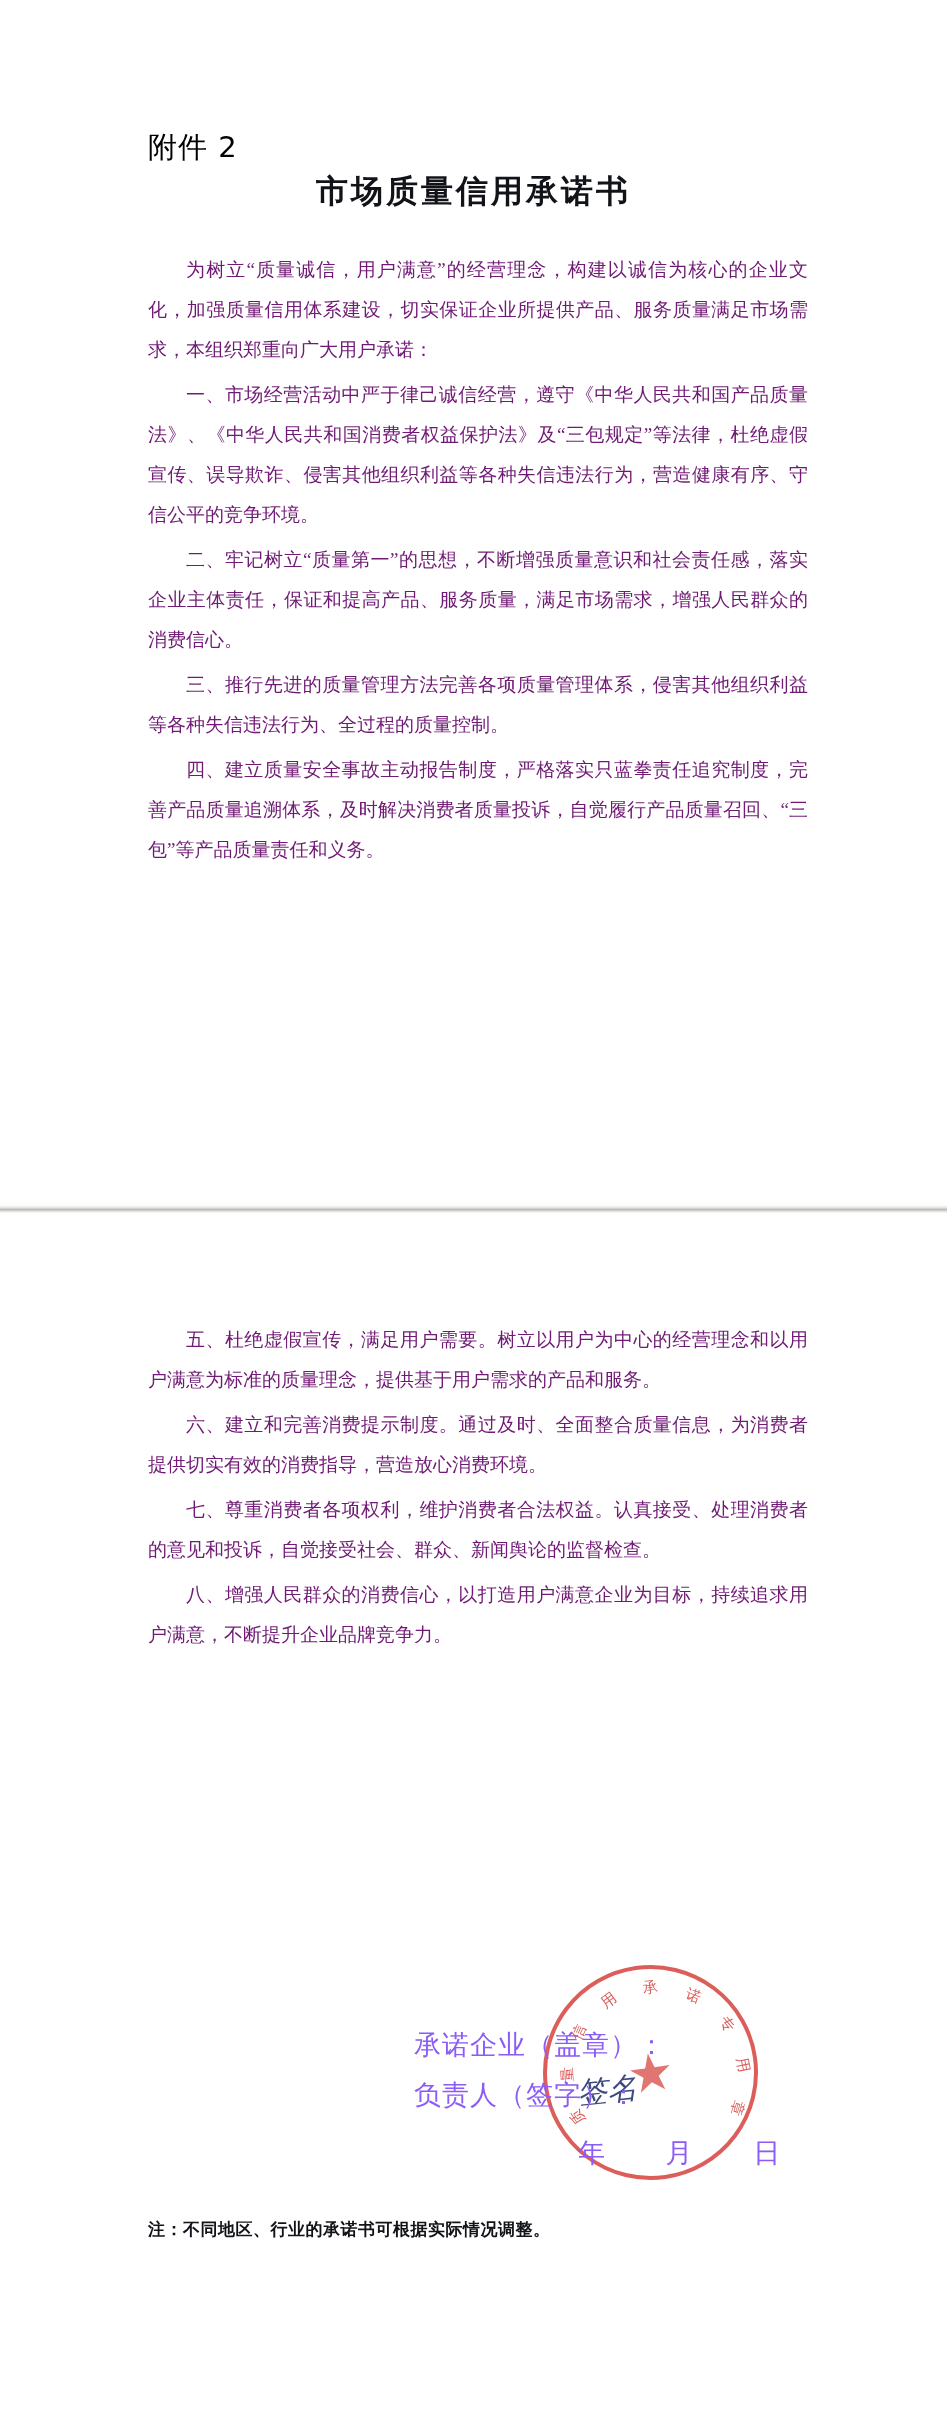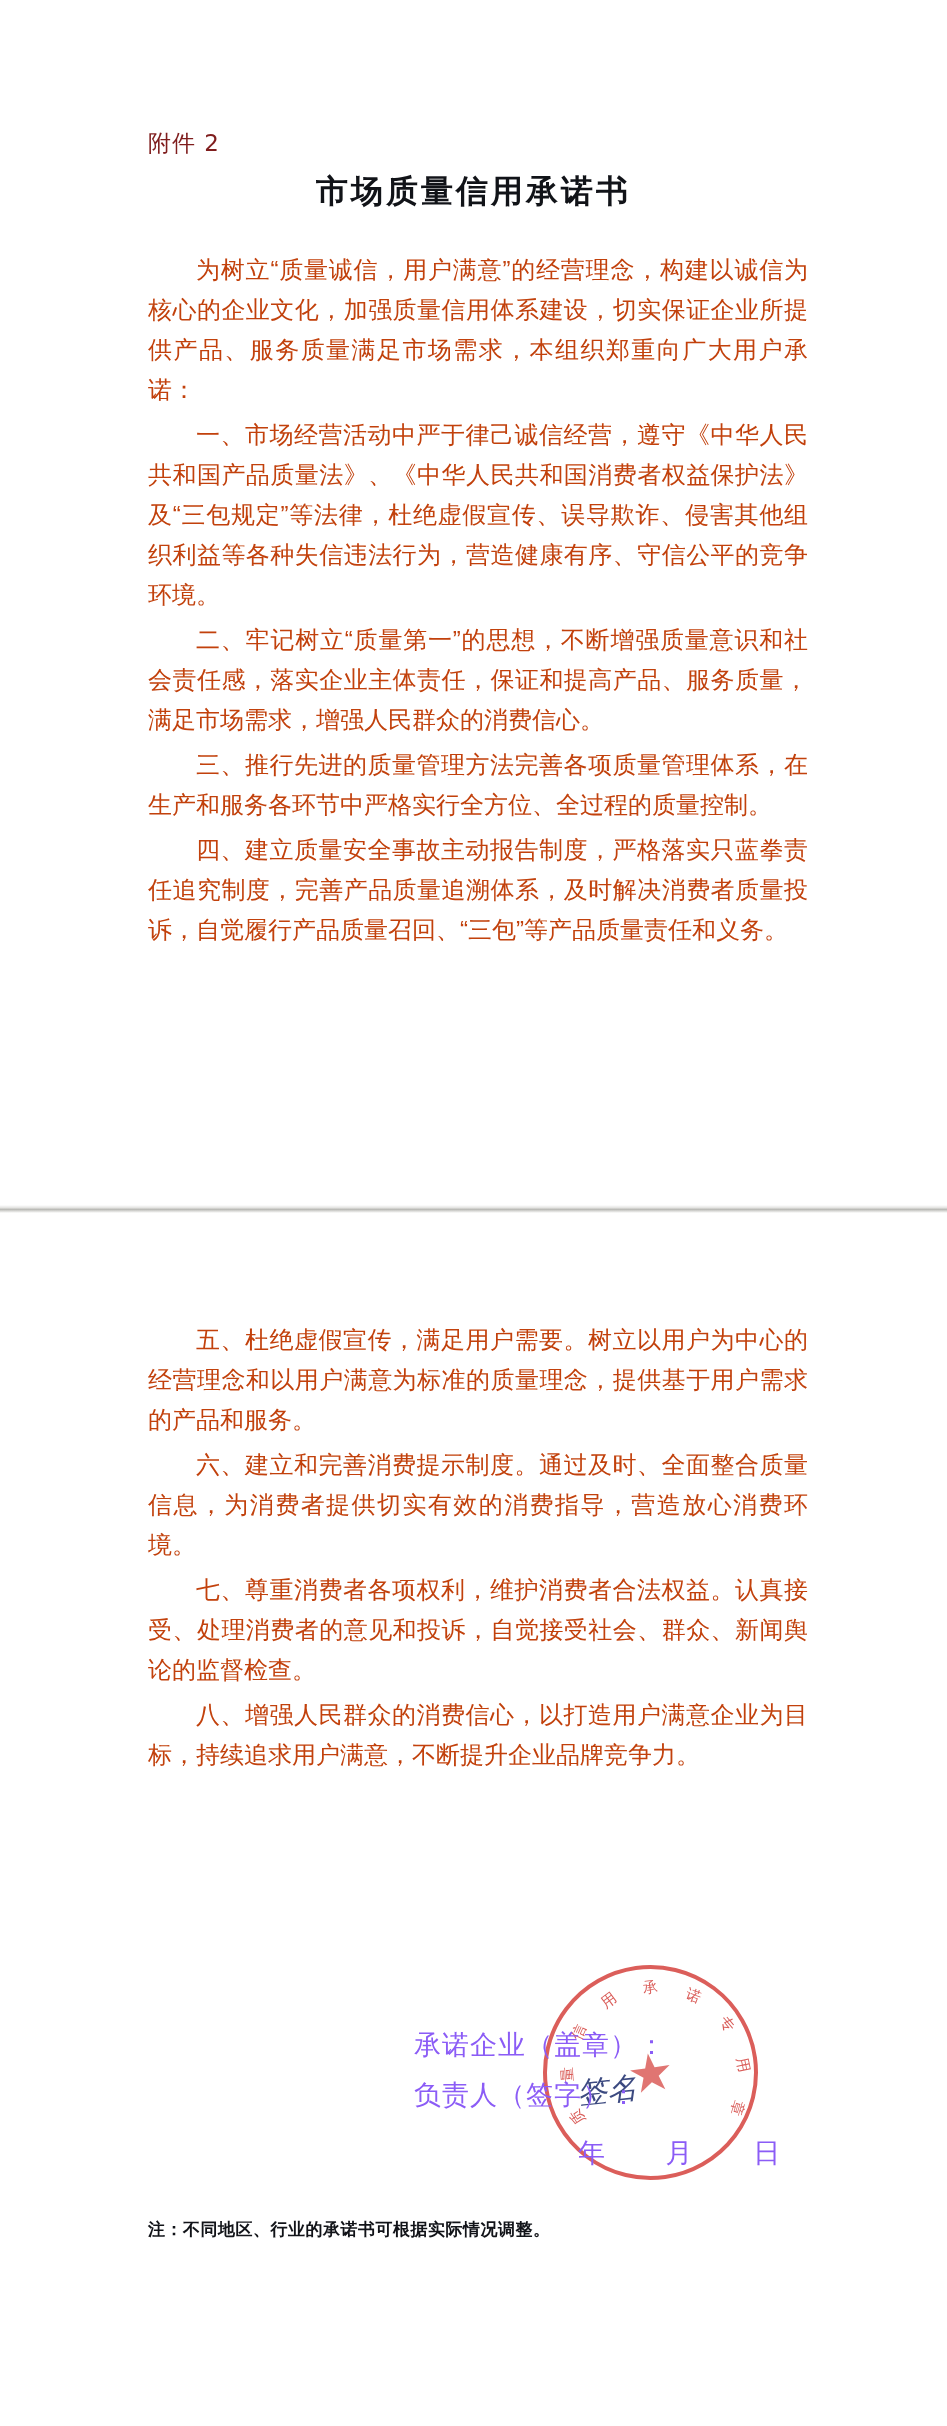--- a/index.html
+++ b/index.html
@@ -48,44 +48,44 @@
     width: 947px;
     height: 1213px;
     background: #ffffff;
   }
 
   .attachment-label {
     position: absolute;
     left: 148px;
     top: 128px;
     font-family: "DejaVu Sans", sans-serif;
-    font-size: 23px;
+    font-size: 29px;
     letter-spacing: 1px;
-    color: #7f1d1d;
+    color: #000000;
   }
   .doc-title {
     position: absolute;
     left: 0;
     top: 170px;
     width: 947px;
     text-align: center;
     font-family: "DejaVu Sans", sans-serif;
     font-weight: bold;
     font-size: 32px;
     letter-spacing: 3px;
     color: #111318;
   }
   .body-block {
     position: absolute;
     left: 148px;
     width: 660px;
-    font-family: Liberation Sans, sans-serif;
-    font-size: 24px;
+    font-family: Liberation Serif, serif;
+    font-size: 19px;
     line-height: 40px;
-    color: #c2410c;
+    color: #701a75;
     text-align: justify;
     text-justify: inter-ideograph;
   }
   .body-block p {
     margin: 0 0 5px 0;
     text-indent: 2em;
   }
   #p1-body { top: 250px; }
   #p2-body { top: 1320px; }
 
@@ -193,21 +193,21 @@
 
 <div class="page">
 
   <div class="sheet-one">
     <div class="attachment-label">附件 2</div>
     <div class="doc-title">市场质量信用承诺书</div>
     <div class="body-block" id="p1-body">
         <p>为树立“质量诚信，用户满意”的经营理念，构建以诚信为核心的企业文化，加强质量信用体系建设，切实保证企业所提供产品、服务质量满足市场需求，本组织郑重向广大用户承诺：</p>
         <p>一、市场经营活动中严于律己诚信经营，遵守《中华人民共和国产品质量法》、《中华人民共和国消费者权益保护法》及“三包规定”等法律，杜绝虚假宣传、误导欺诈、侵害其他组织利益等各种失信违法行为，营造健康有序、守信公平的竞争环境。</p>
         <p>二、牢记树立“质量第一”的思想，不断增强质量意识和社会责任感，落实企业主体责任，保证和提高产品、服务质量，满足市场需求，增强人民群众的消费信心。</p>
-        <p>三、推行先进的质量管理方法完善各项质量管理体系，在生产和服务各环节中严格实行全方位、全过程的质量控制。</p>
+        <p>三、推行先进的质量管理方法完善各项质量管理体系，侵害其他组织利益等各种失信违法行为、全过程的质量控制。</p>
         <p>四、建立质量安全事故主动报告制度，严格落实只蓝拳责任追究制度，完善产品质量追溯体系，及时解决消费者质量投诉，自觉履行产品质量召回、“三包”等产品质量责任和义务。</p>
       </div>
   </div>
 
   <div class="sheet-divider"></div>
 
   <div class="scan-marks">
     <i></i>
       <i></i>
   </div>

